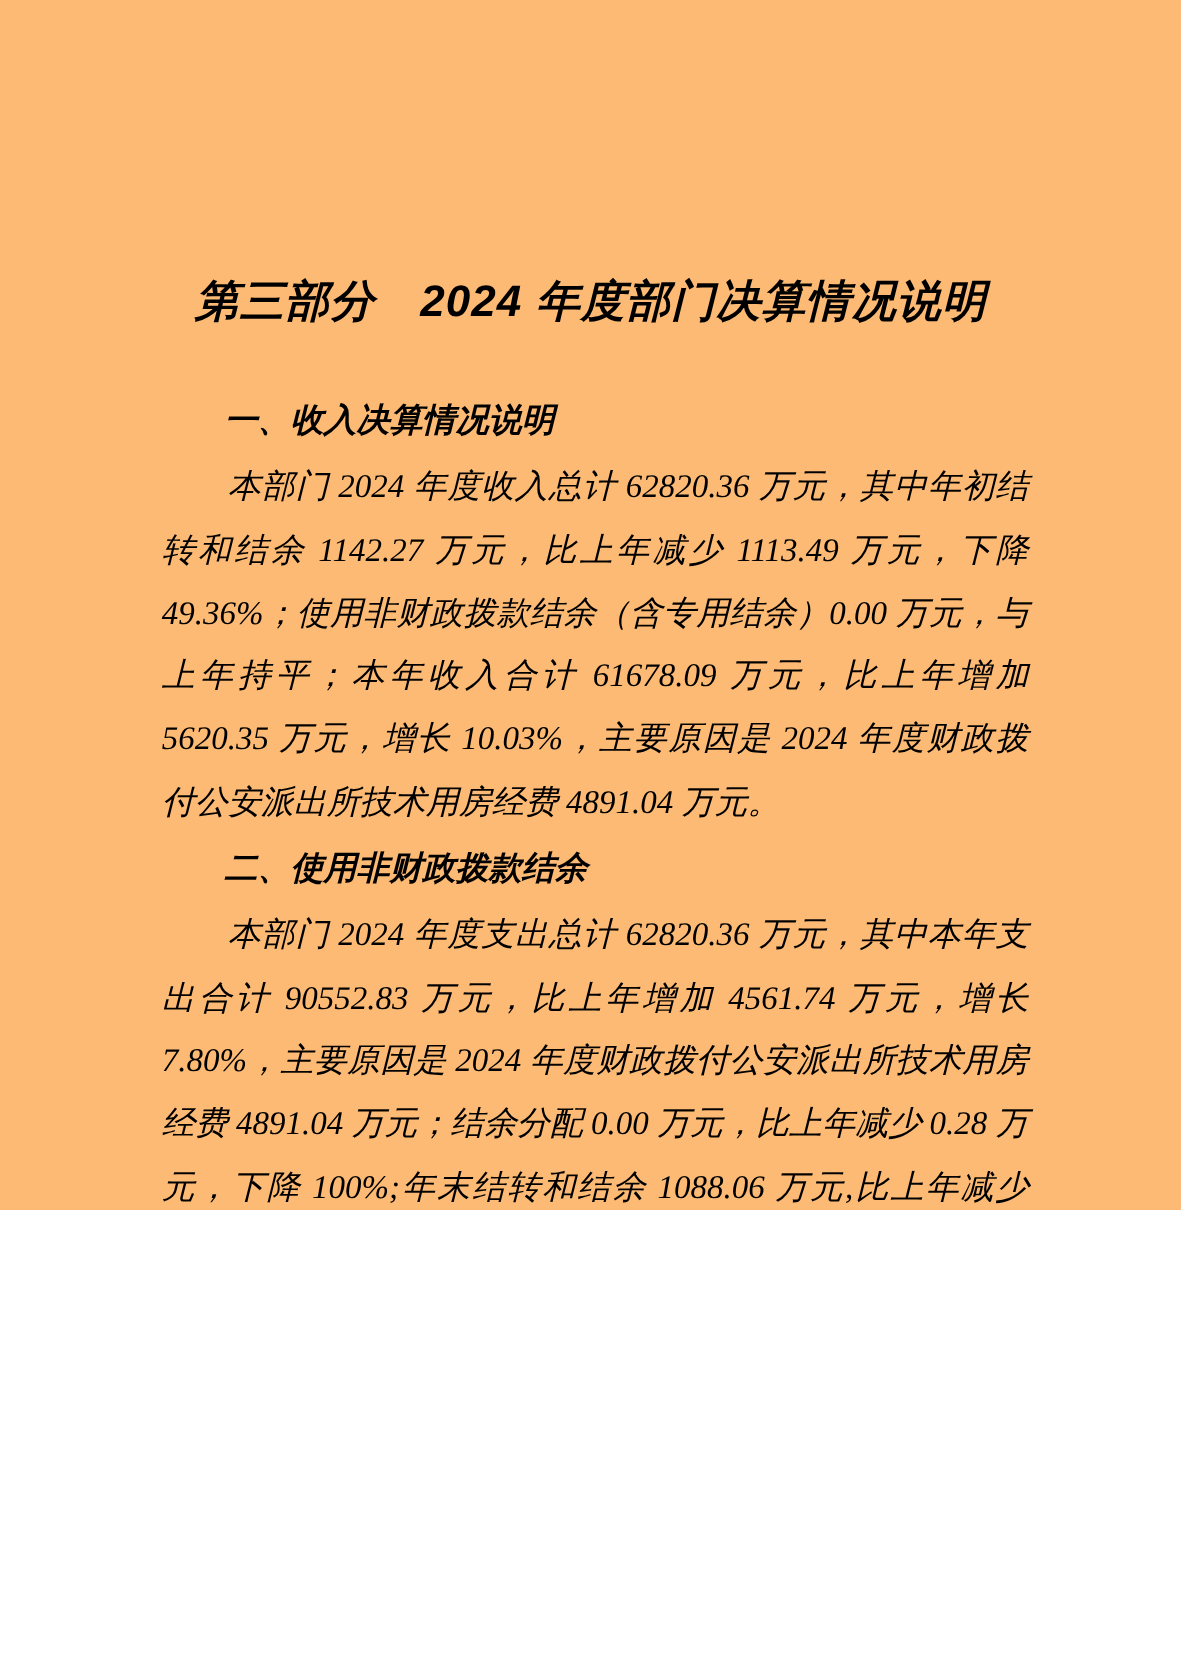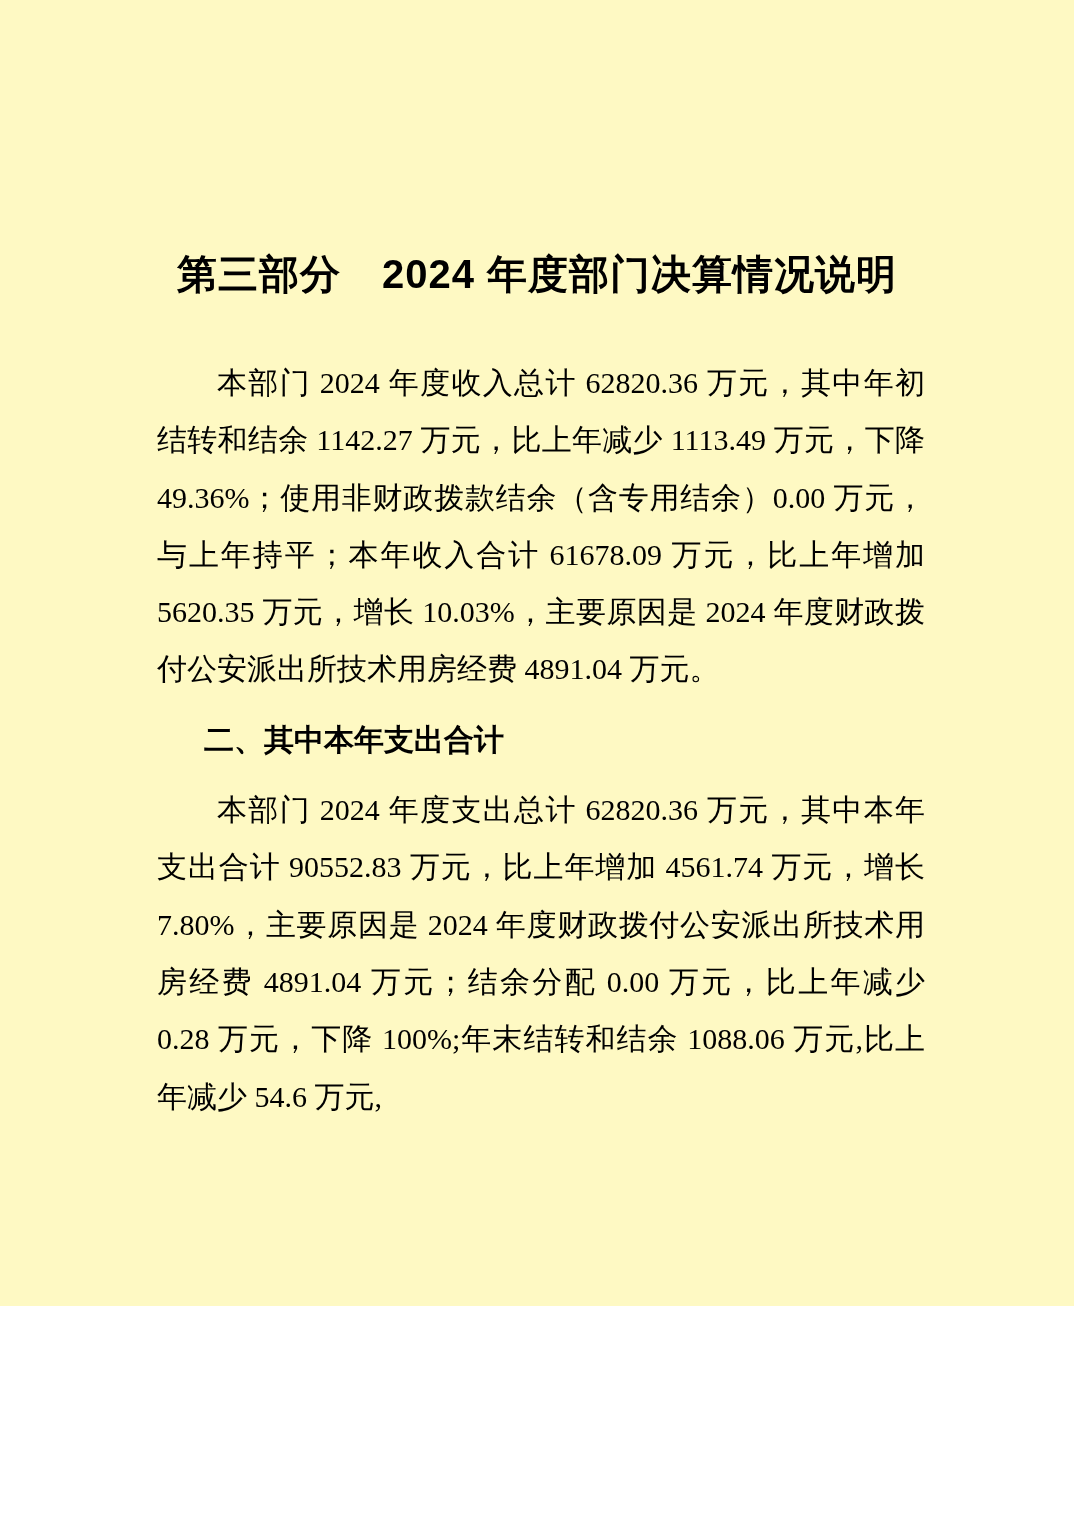--- a/index.html
+++ b/index.html
@@ -3,25 +3,26 @@
 <meta charset="utf-8">
 <style>
   html, body {
     margin: 0;
     padding: 0;
     background: #ffffff;
   }
   .page {
     position: relative;
     width: 1074px;
-    height: 1306px;
-    background: #fef9c3;
+    height: 1100px;
+    background: #fdba74;
     overflow: hidden;
     color: #000000;
     font-family: "Liberation Serif", "DejaVu Serif", serif;
+    font-style: italic;
   }
   .doc-title {
     margin: 0;
     padding-top: 250px;
     text-align: center;
     font-family: "Liberation Sans", "DejaVu Sans", sans-serif;
     font-weight: 700;
     font-size: 40px;
     line-height: 1.2;
     letter-spacing: 1px;
@@ -36,32 +37,33 @@
   .section-heading {
     margin: 0;
     font-family: "Liberation Sans", "DejaVu Sans", sans-serif;
     font-weight: 700;
     font-size: 30px;
     line-height: inherit;
     text-indent: 2em;
     text-align: left;
   }
   .doc-paragraph {
-    margin: 13px;
+    margin: 3px;
     text-indent: 2em;
   }
 </style>
 </head>
 <body>
 
 <div class="page">
   <h1 class="doc-title">第三部分　2024 年度部门决算情况说明</h1>
 
   <div class="doc-content">
+    <h2 class="section-heading">一、收入决算情况说明</h2>
 
     <p class="doc-paragraph">本部门 2024 年度收入总计 62820.36 万元，其中年初结转和结余 1142.27 万元，比上年减少 1113.49 万元，下降 49.36%；使用非财政拨款结余（含专用结余）0.00 万元，与上年持平；本年收入合计 61678.09 万元，比上年增加 5620.35 万元，增长 10.03%，主要原因是 2024 年度财政拨付公安派出所技术用房经费 4891.04 万元。</p>
 
 
-    <h2 class="section-heading">二、其中本年支出合计</h2>
+    <h2 class="section-heading">二、使用非财政拨款结余</h2>
 
     <p class="doc-paragraph">本部门 2024 年度支出总计 62820.36 万元，其中本年支出合计 90552.83 万元，比上年增加 4561.74 万元，增长 7.80%，主要原因是 2024 年度财政拨付公安派出所技术用房经费 4891.04 万元；结余分配 0.00 万元，比上年减少 0.28 万元，下降 100%;年末结转和结余 1088.06 万元,比上年减少 54.6 万元,</p>
   </div>
 </div>
 
 </body></html>

